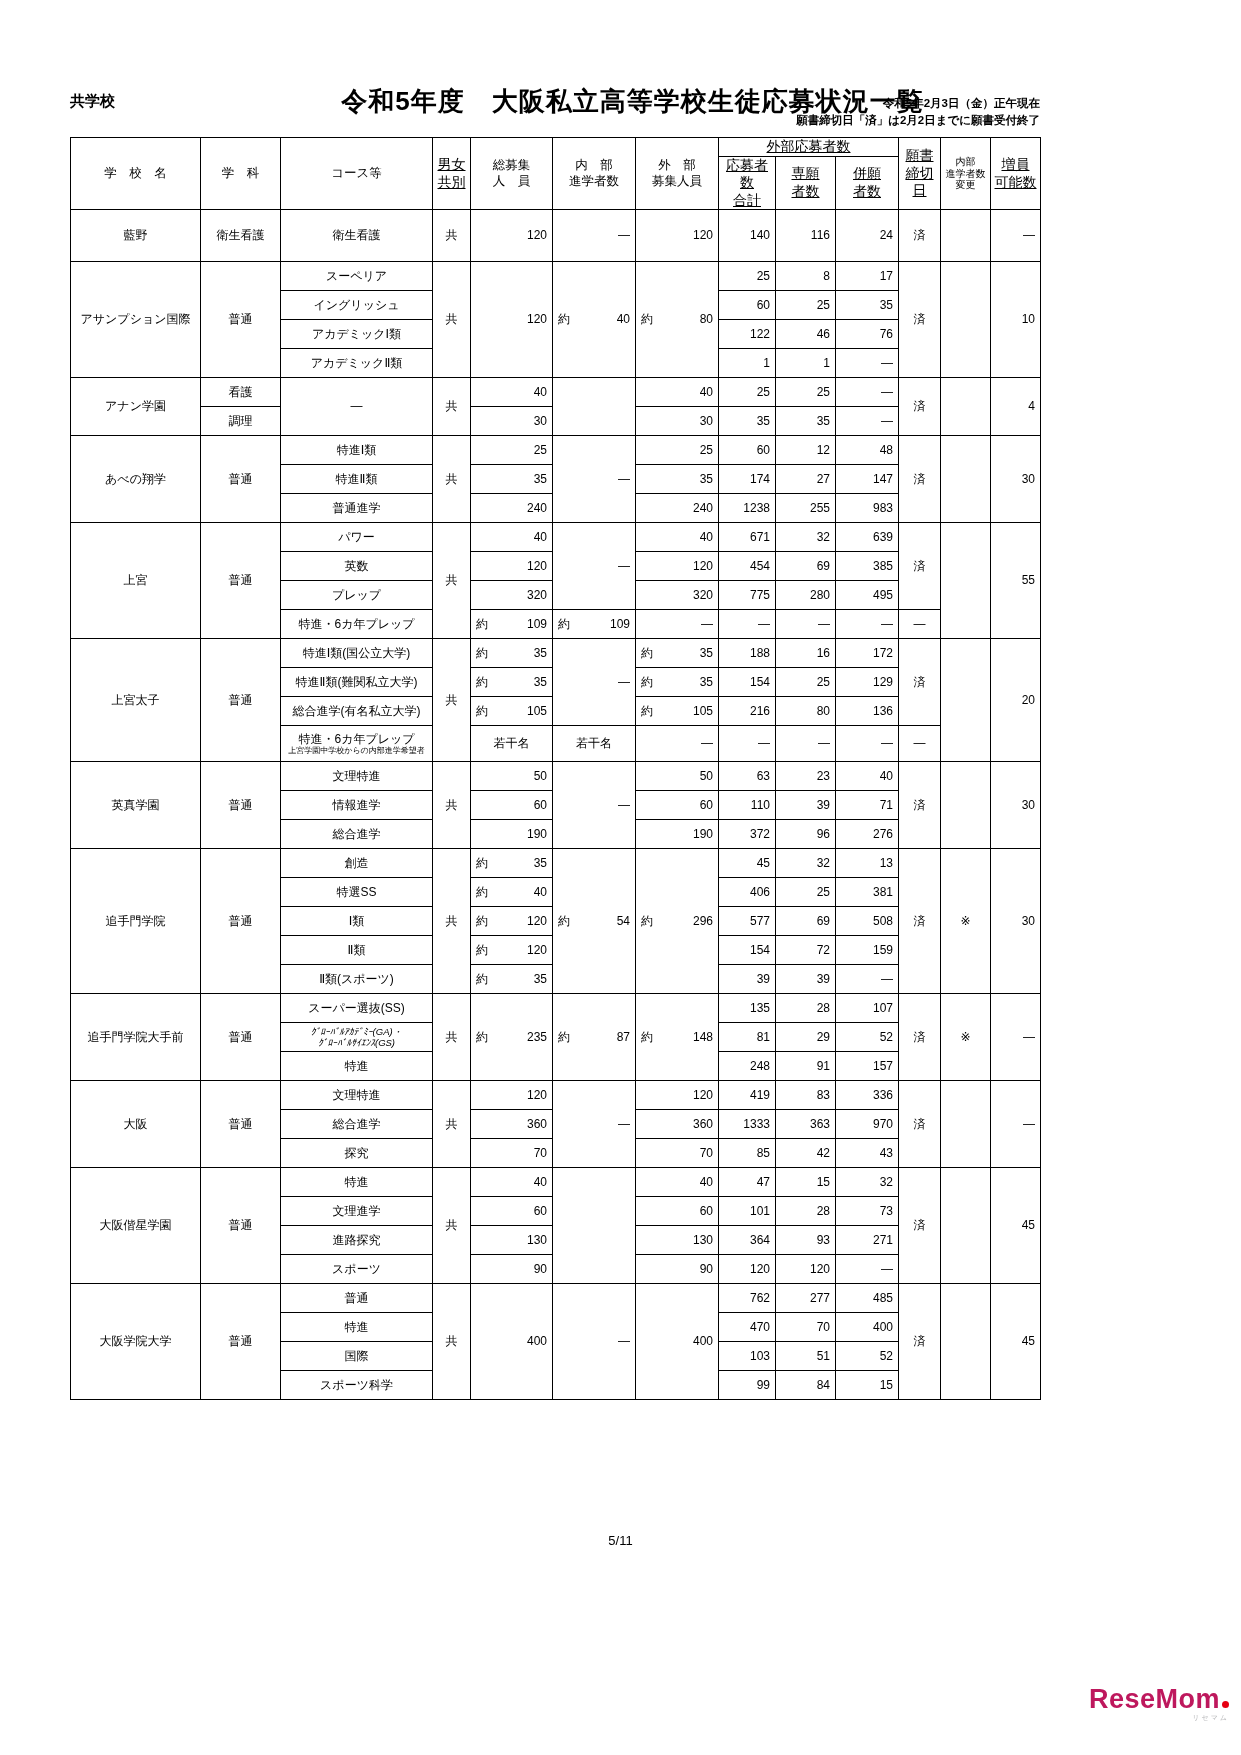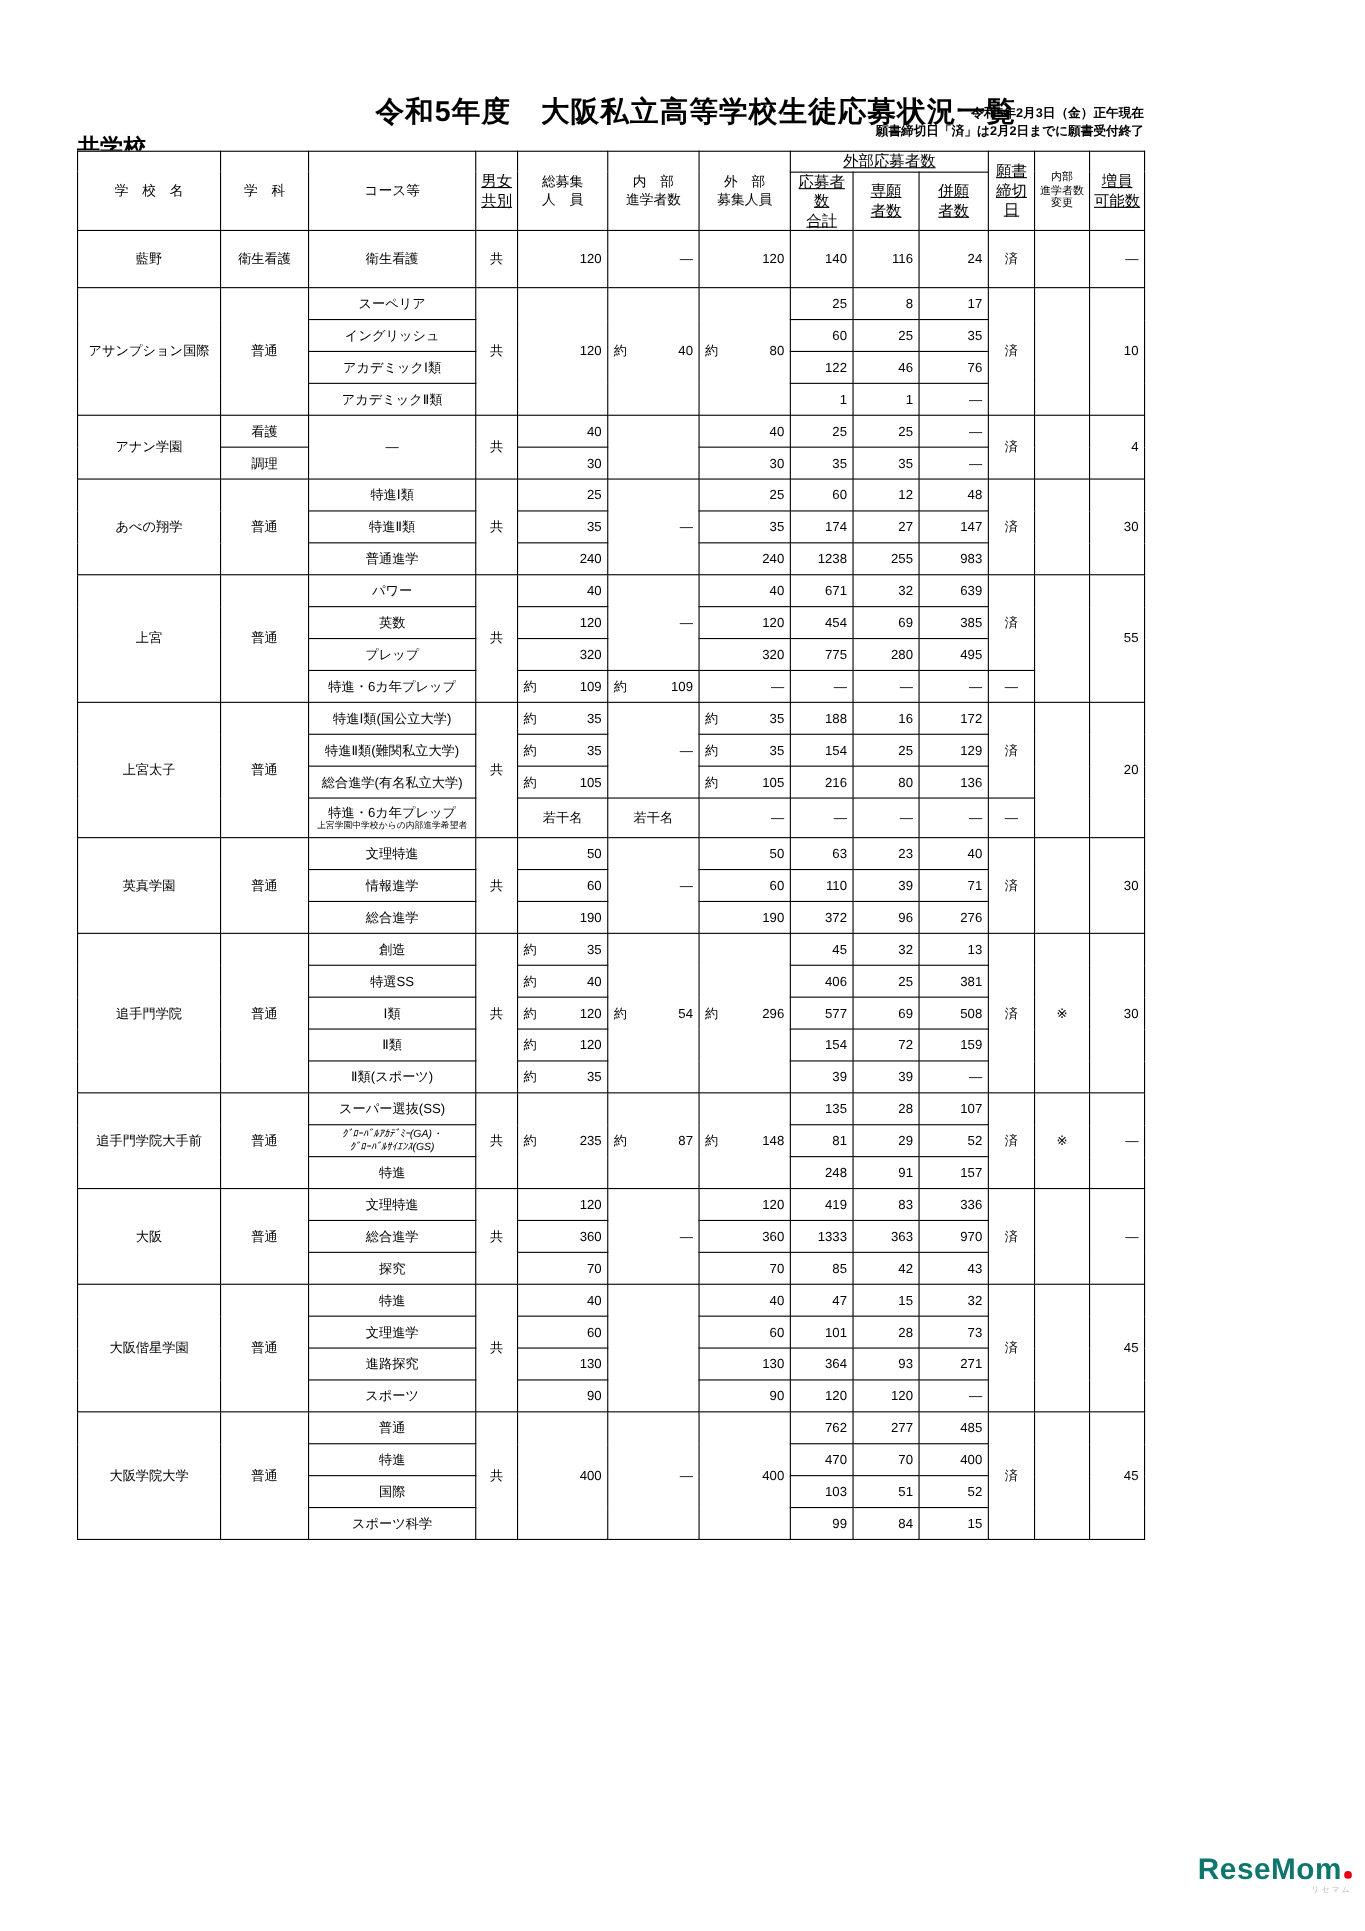--- a/index.html
+++ b/index.html
@@ -8,22 +8,22 @@
     font-family:"Liberation Sans","DejaVu Sans",sans-serif;
     position:relative; overflow:hidden;
   }
   .sheet { position:absolute; left:0; top:0; width:1241px; height:1755px; background:#fff; }
 
   .title {
     position:absolute; top:72px; left:0; width:100%;
     text-align:center; font-size:26px; font-weight:bold; letter-spacing:1px; margin:12px;
   }
   .group-label {
-    position:absolute; left:70px; top:120px;
-    font-size:21px; font-weight:bold;
+    position:absolute; left:70px; top:92px;
+    font-size:15px; font-weight:bold;
   }
   .notes {
     position:absolute; right:201px; top:95px;
     text-align:right; font-size:11.5px; line-height:1.45;font-weight:bold;
   }
 
   table.apps {
     position:absolute; left:70px; top:137px;
     border-collapse:collapse; table-layout:fixed; background:#fff;
   }
@@ -40,21 +40,21 @@
   .apps td.sp { text-align:right; }
   .apps td .pfx { float:left; }
   .apps td.sm { font-size:9.5px; line-height:1.2;font-style:italic; }
   .apps td .tiny { font-size:8px; line-height:1.1; }
 
   .pageno {
     position:absolute; top:1533px; left:0; width:100%;
     text-align:center; font-size:13px;
   }
   .logo { position:absolute; right:12px; top:1684px; text-align:right; }
-  .logo-text { font-size:27px; font-weight:bold; color:#0f766e; letter-spacing:0.5px; }
+  .logo-text { font-size:27px; font-weight:bold; color:#be185d; letter-spacing:0.5px; }
   .logo-dot { display:inline-block; width:7px; height:7px; border-radius:50%; background:#e60012; margin-left:2px; }
   .logo-sub { font-size:7px; color:#b9babc; letter-spacing:2px; margin-top:-2px; }
 </style>
 </head>
 <body>
 
 <div class="sheet">
   <h1 class="title">令和5年度　大阪私立高等学校生徒応募状況一覧</h1>
   <div class="group-label">共学校</div>
   <div class="notes">
@@ -495,18 +495,19 @@
         </tr>
         <tr>
           <td class="c">スポーツ科学</td>
           <td class="r">99</td>
           <td class="r">84</td>
           <td class="r">15</td>
         </tr>
       </tbody>
   </table>
 
+  <div class="pageno">5/11</div>
 
   <div class="logo">
     <span class="logo-text">ReseMom</span><span class="logo-dot"></span>
     <div class="logo-sub">リセマム</div>
   </div>
 </div>
 
 </body></html>

